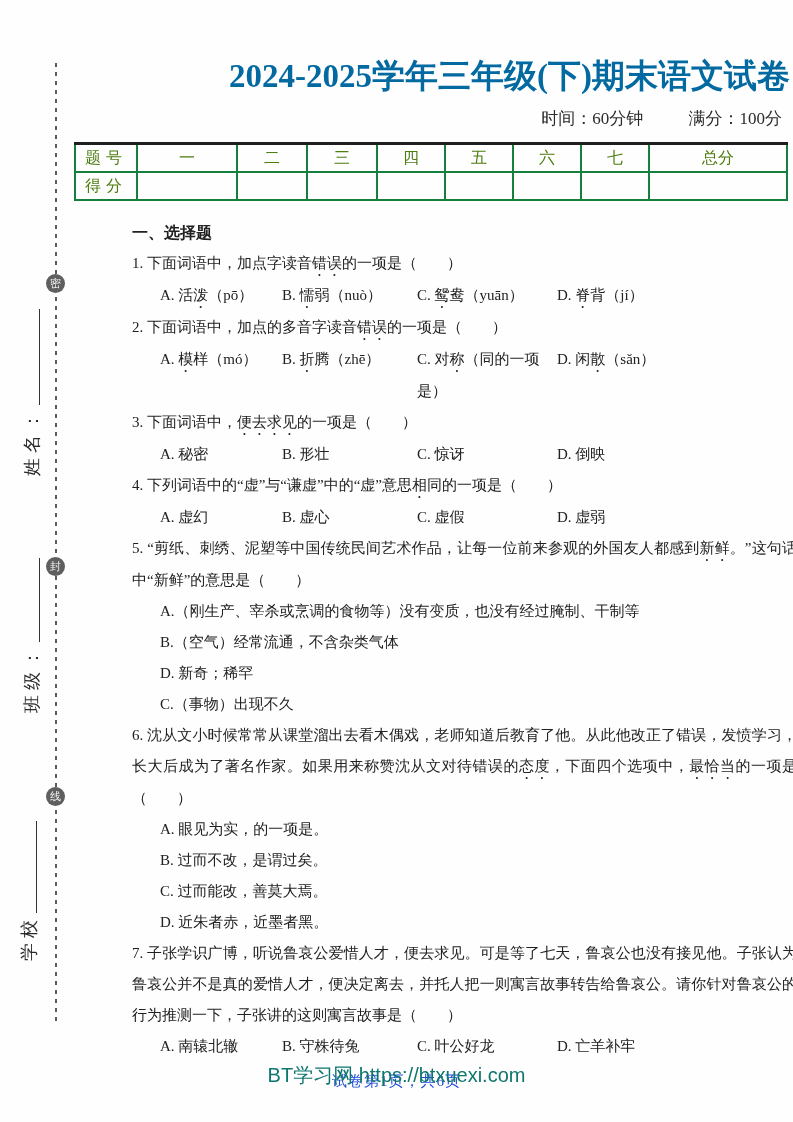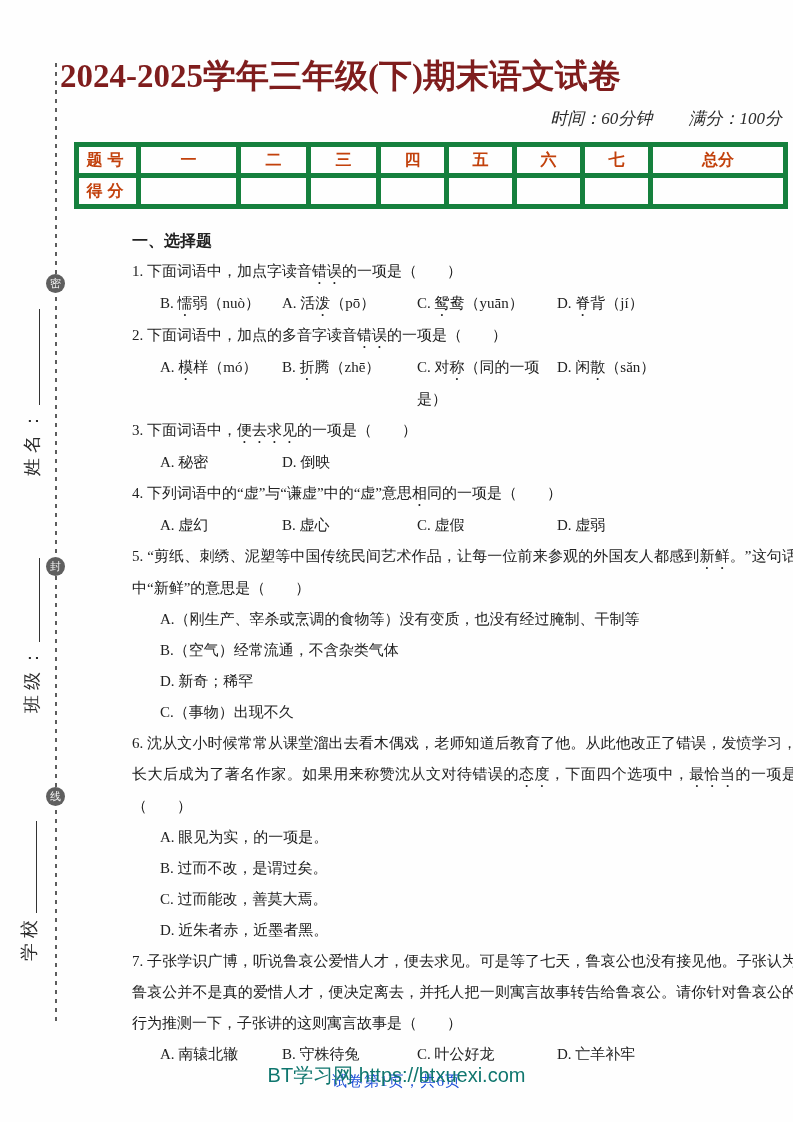--- a/index.html
+++ b/index.html
@@ -25,35 +25,35 @@
   .seal-field{
     position:absolute;height:24px;display:flex;align-items:center;
     transform:rotate(-90deg);
     font-size:18px;letter-spacing:5px;color:#2a2a2a;white-space:nowrap;
   }
   .seal-blank{display:inline-block;height:14px;border-bottom:1.6px solid #333;margin-left:2px;}
 
   
   .main{position:absolute;left:60px;top:0;width:730px;}
   .title{
-    margin:54px 0 0 0;text-align:left;
-    font-size:33px;font-weight:bold;color:#7f1d1d;letter-spacing:0px;
+    margin:54px 0 0 0;text-align:right;
+    font-size:33px;font-weight:bold;color:#0369a1;letter-spacing:0px;
     font-family:"Liberation Serif","DejaVu Serif",serif;
   }
   .meta{margin-top:8px;text-align:right;padding-right:8px;font-size:17px;color:#2b2b2b;}
-  .meta span{margin-left:32px;font-style:italic;}
+  .meta span{margin-left:41px;}
 
   table.score-table{
     border-collapse:collapse;margin:12px 0 0 14px;width:714px;
     border:2px solid #1f1f1f;border-top-width:3px;
     table-layout:fixed;
   }
   table.score-table th,table.score-table td{
-    border:5px solid #15803d;height:26px;text-align:center;
-    font-size:16px;font-weight:bold;color:#c2410c;padding:0;
+    border:2px solid #15803d;height:26px;text-align:center;
+    font-size:16px;font-weight:normal;color:#4d7c0f;padding:0;
   }
   .spaced{letter-spacing:5px;}
 
   
   .content{margin:16px 0 0 72px;width:665px;font-size:15px;line-height:31px;color:#212121;}
   .section-title{font-weight:bold;font-size:16px;}
   .stem{margin:0;text-align:justify;}
   .options-row{
     display:grid;grid-template-columns:122px 135px 140px auto;
     padding-left:28px;
@@ -146,41 +146,43 @@
       </tr>
     </tbody>
       </table>
 
     <div class="content">
       <div class="section-title">一、选择题</div>
 
       <section class="question">
         <p class="stem"><span>1. 下面词语中，加点字读音</span><span class="em-dot">错误</span><span>的一项是（　　）</span></p>
         <div class="options-row">
+          <span class="opt"><span>A. 活</span><span class="em-dot">泼</span><span>（pō）</span></span>
           <span class="opt"><span>B. </span><span class="em-dot">懦</span><span>弱（nuò）</span></span>
-          <span class="opt"><span>A. 活</span><span class="em-dot">泼</span><span>（pō）</span></span>
           <span class="opt"><span>C. </span><span class="em-dot">鸳</span><span>鸯（yuān）</span></span>
           <span class="opt"><span>D. </span><span class="em-dot">脊</span><span>背（jí）</span></span>
         </div>
       </section>
 
       <section class="question">
         <p class="stem"><span>2. 下面词语中，加点的多音字读音</span><span class="em-dot">错误</span><span>的一项是（　　）</span></p>
         <div class="options-row">
           <span class="opt"><span>A. </span><span class="em-dot">模</span><span>样（mó）</span></span>
           <span class="opt"><span>B. </span><span class="em-dot">折</span><span>腾（zhē）</span></span>
           <span class="opt"><span>C. 对</span><span class="em-dot">称</span><span>（同的一项是）</span></span>
           <span class="opt"><span>D. 闲</span><span class="em-dot">散</span><span>（sǎn）</span></span>
         </div>
       </section>
 
       <section class="question">
         <p class="stem"><span>3. 下面词语中，</span><span class="em-dot">便去求见</span><span>的一项是（　　）</span></p>
         <div class="options-row">
           <span class="opt"><span>A. 秘密</span></span>
+          <span class="opt"><span>B. 形壮</span></span>
+          <span class="opt"><span>C. 惊讶</span></span>
           <span class="opt"><span>D. 倒映</span></span>
         </div>
       </section>
 
       <section class="question">
         <p class="stem"><span>4. 下列词语中的“虚”与“谦虚”中的“虚”意思</span><span class="em-dot">相</span><span>同的一项是（　　）</span></p>
         <div class="options-row">
           <span class="opt"><span>A. 虚幻</span></span>
           <span class="opt"><span>B. 虚心</span></span>
           <span class="opt"><span>C. 虚假</span></span>

